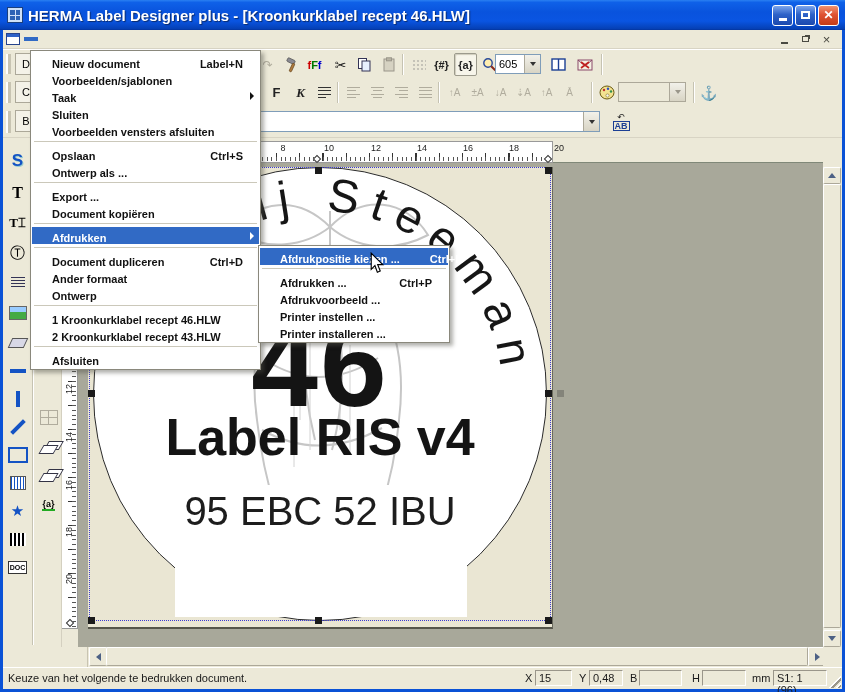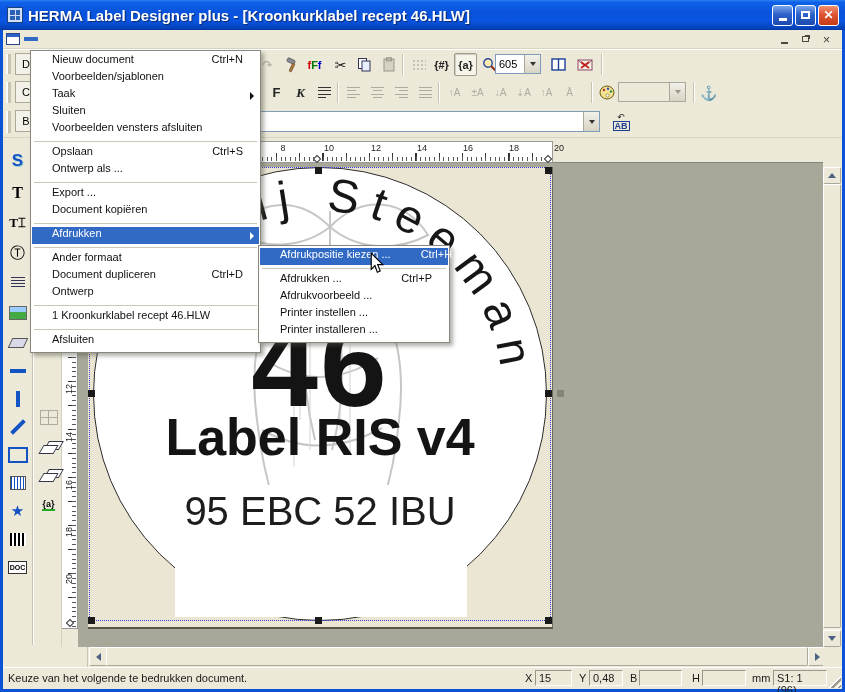--- a/index.html
+++ b/index.html
@@ -151,21 +151,21 @@
   
   .statusbar { position:absolute; left:3px; top:667px; width:839px; height:22px; background:#ece9d8; border-top:1px solid #fff; z-index:20; font-size:11px; color:#1a1a1a; }
   .sb-msg { position:absolute; left:5px; top:4px; }
   .sb-label { position:absolute; top:4px; }
   .sb-field { position:absolute; top:2px; height:16px; background:#ece9d8; border:1px solid; border-color:#9a968a #fff #fff #9a968a; font-size:11px; padding:1px 3px; }
   .sb-grip { position:absolute; right:1px; bottom:1px; width:13px; height:13px;
     background:linear-gradient(135deg,transparent 0 50%,#fff 50% 60%,#9a968a 60% 70%,transparent 70% 80%,#fff 80% 85%,#9a968a 85% 95%,transparent 95%); }
 
   
   .menu { position:absolute; background:#fff; border:1px solid #8a887c; box-shadow:3px 3px 4px rgba(80,80,70,.45); padding:2px 1px; font-size:11px; z-index:50; }
-  .mi { display:flex; align-items:flex-start; height:17px; padding:0 16px 0 20px; position:relative; white-space:nowrap; color:#111; }
+  .mi { display:flex; align-items:flex-end; height:17px; padding:0 16px 0 20px; position:relative; white-space:nowrap; color:#111;font-weight:bold; }
   .mi .sc { margin-left:auto; padding-left:30px; }
   .mi.active { background:#316ac5; color:#fff; }
   .mi.has-arrow::after { content:""; position:absolute; right:5px; top:5px; border-left:4px solid currentColor;
     border-top:4px solid transparent; border-bottom:4px solid transparent; }
   .msep { height:1px; background:#cbc8ba; margin:3px 2px; }
 
   
   .cursor { position:absolute; z-index:99; }
 </style>
 </head>
@@ -557,21 +557,21 @@
   <span class="sb-field" style="left:699px;width:44px;"></span>
   <span class="sb-label" style="left:749px;">mm</span>
   <span class="sb-field" style="left:770px;width:54px;">S1: 1 (96)</span>
   <span class="sb-grip"></span>
 </div>
 
 <div class="menu" style="left:30px;top:50px;width:231px;">
 
     <div class="mi">
       <span>Nieuw document</span>
-      <span class="sc">Ctrl+N</span>
+      <span class="sc">Label+N</span>
     </div>
 
     <div class="mi">
       <span>Voorbeelden/sjablonen</span>
       <span class="sc"></span>
     </div>
 
 
     <div class="mi has-arrow">
       <span>Taak</span>
@@ -607,39 +607,43 @@
       <span>Document kopiëren</span>
       <span class="sc"></span>
     </div>
   <div class="msep"></div>
     <div class="mi active has-arrow">
       <span>Afdrukken</span>
       <span class="sc"></span>
     </div>
   <div class="msep"></div>
     <div class="mi">
-      <span>Ander formaat</span>
-      <span class="sc"></span>
-    </div>
-
-    <div class="mi">
       <span>Document dupliceren</span>
       <span class="sc">Ctrl+D</span>
     </div>
 
     <div class="mi">
+      <span>Ander formaat</span>
+      <span class="sc"></span>
+    </div>
+
+    <div class="mi">
       <span>Ontwerp</span>
       <span class="sc"></span>
     </div>
   <div class="msep"></div>
     <div class="mi">
       <span>1 Kroonkurklabel recept 46.HLW</span>
       <span class="sc"></span>
     </div>
 
+    <div class="mi">
+      <span>2 Kroonkurklabel recept 43.HLW</span>
+      <span class="sc"></span>
+    </div>
   <div class="msep"></div>
     <div class="mi">
       <span>Afsluiten</span>
       <span class="sc"></span>
     </div>
   </div>
 
 <div class="menu" style="left:258px;top:245px;width:192px;">
 
     <div class="mi active">

